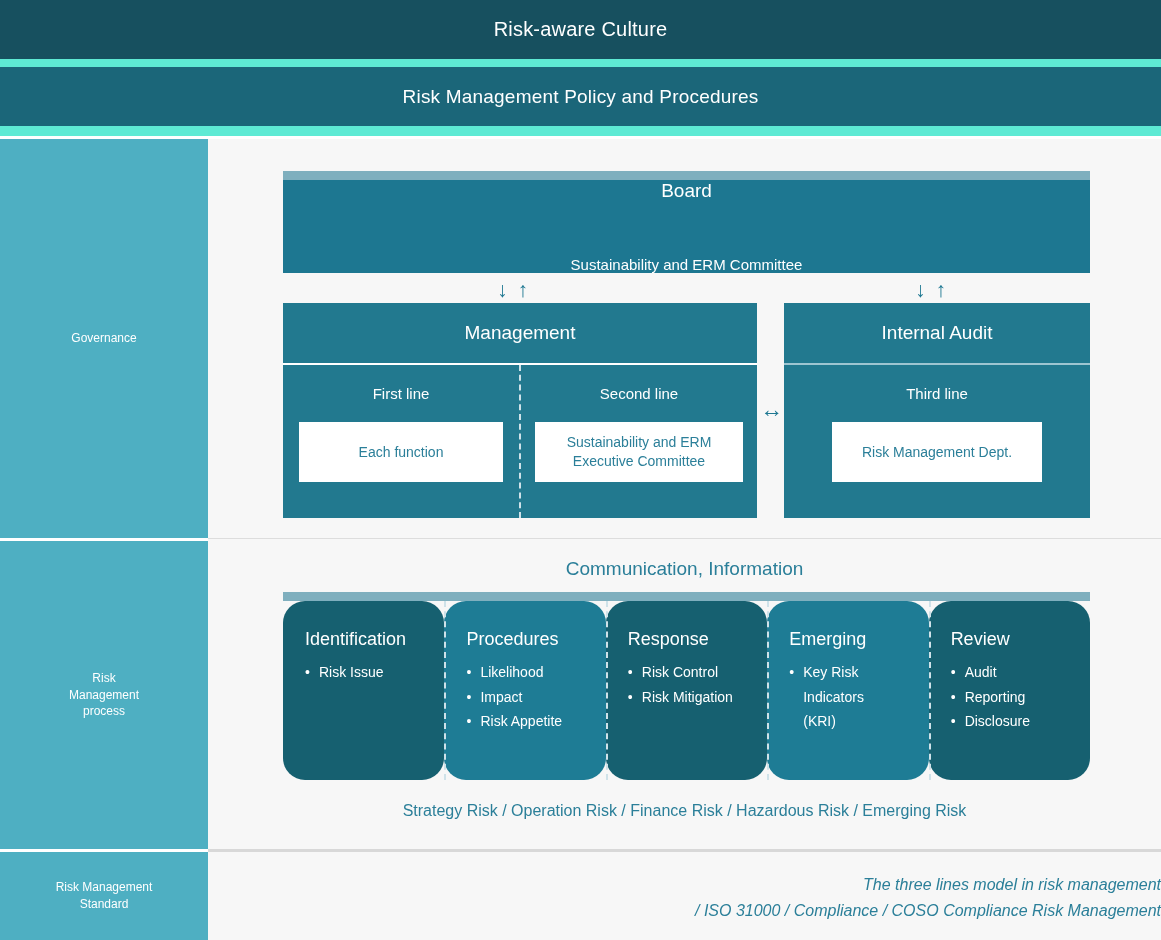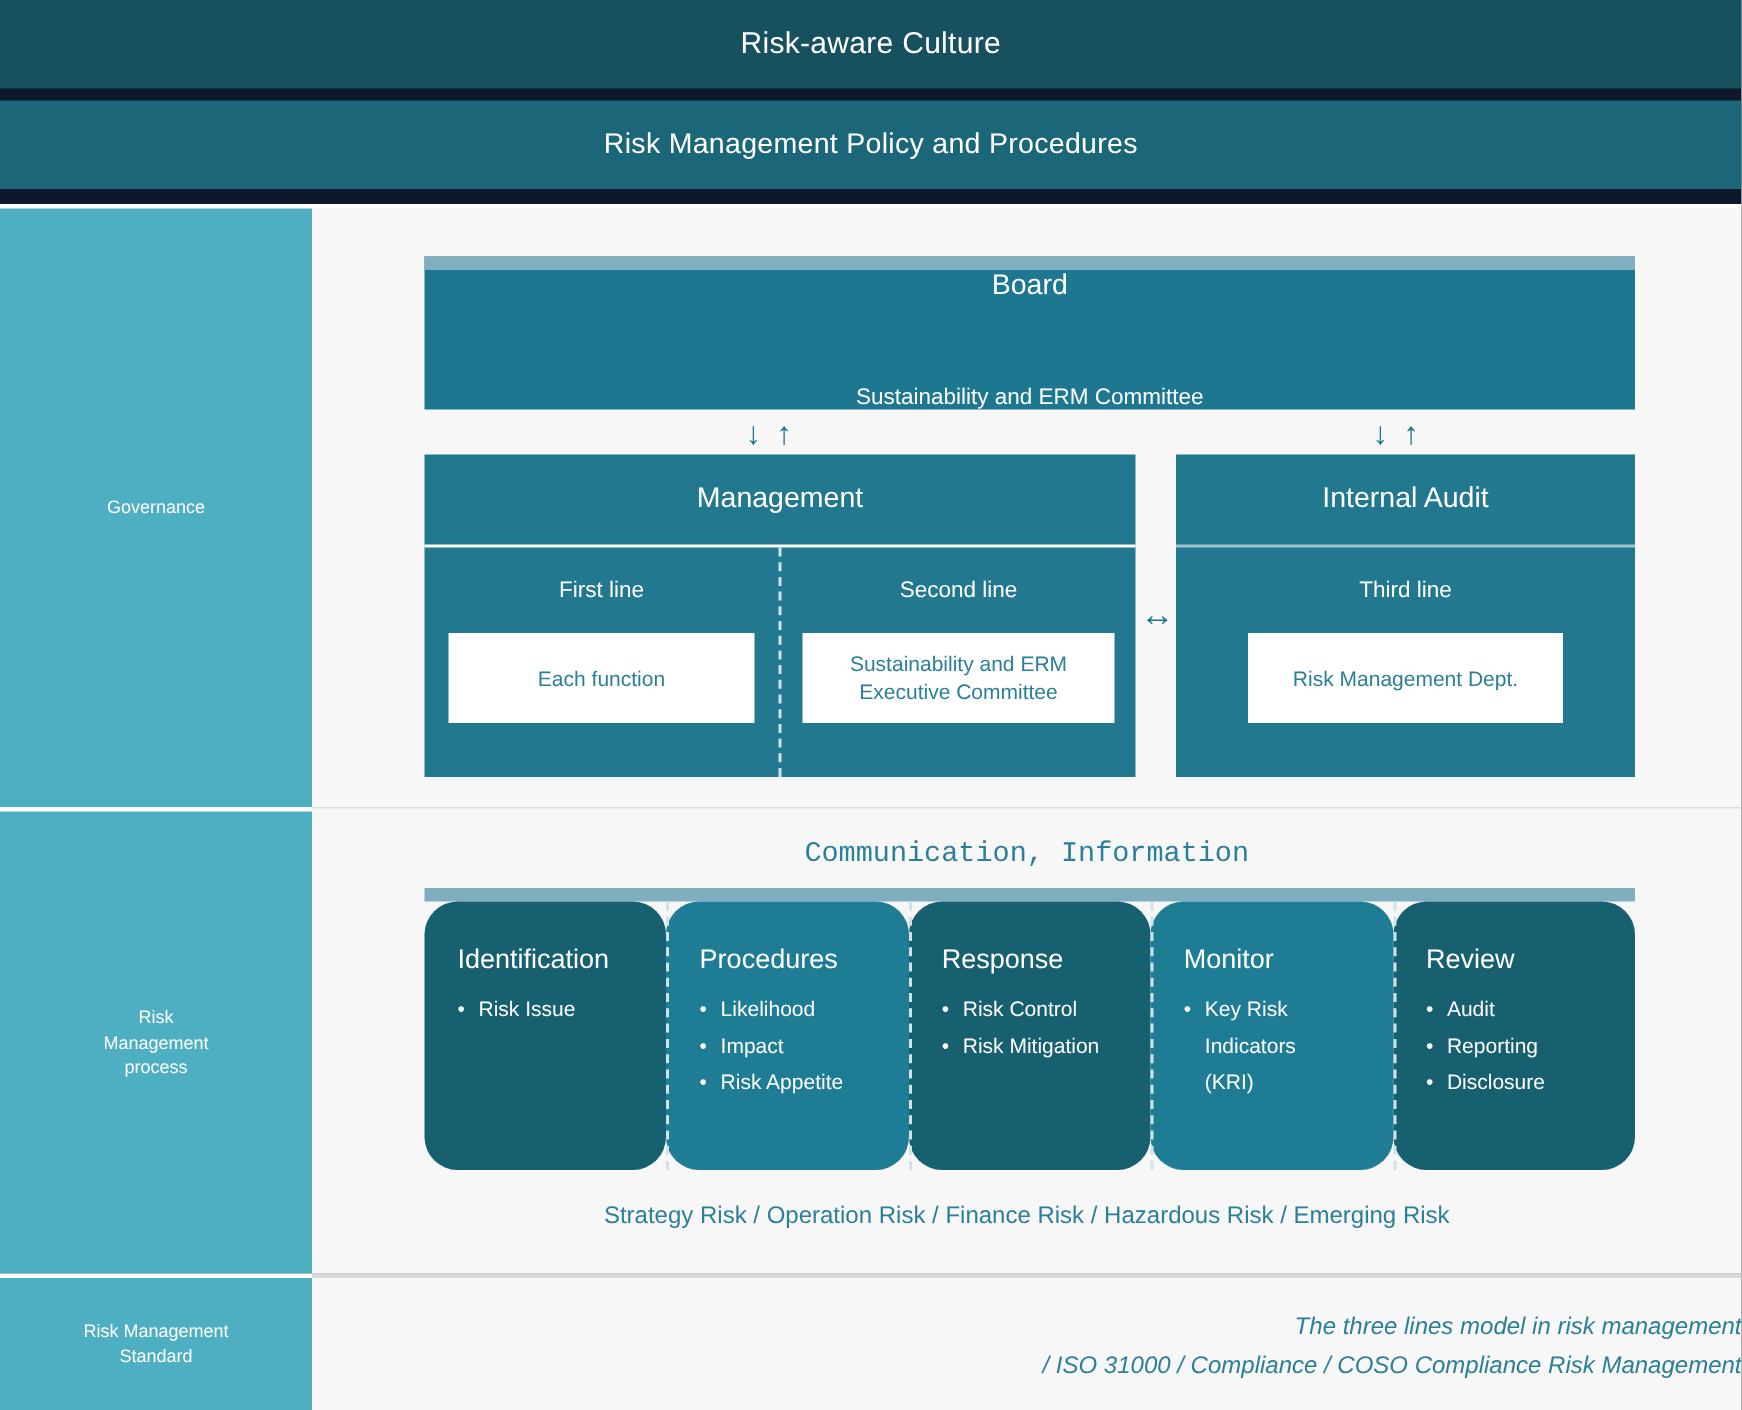--- a/index.html
+++ b/index.html
@@ -2,21 +2,21 @@
 <html><head>
 <meta charset="utf-8">
 <style>
   * { box-sizing: border-box; margin: 0; padding: 0; }
   html, body {
     width: 1161px; height: 940px;
     background: #f7f7f7;
     font-family: "Liberation Sans", sans-serif;
     overflow: hidden;
   }
-  .page { position: relative; width: 1161px; height: 940px; background: #0f172a; }
+  .page { position: relative; width: 1161px; height: 940px; background: #5eead4; }
 
   
   .band {
     position: absolute; left: 0; width: 1161px;
     display: flex; align-items: center; justify-content: center;
     color: #ffffff; letter-spacing: .2px;
   }
   .band-culture { top: 0; height: 59px; background: #17505f; font-size: 20px; }
   .band-policy  { top: 67px; height: 59px; background: #1b6679; font-size: 19px; }
 
@@ -80,21 +80,21 @@
   .lane-card.audit-card { width: 210px; }
 
   .dbl-arrow {
     position: absolute; left: 760px; top: 398px;
     color: #1d7791; font-size: 23px; line-height: 1;
   }
 
   
   .comm {
     position: absolute; left: 208px; top: 558px; width: 953px;
-    text-align: center; color: #2b7f99; font-size: 19px; font-family: Liberation Mono, monospace;
+    text-align: center; color: #2b7f99; font-size: 19px;
   }
   .proc {
     position: absolute; left: 283px; top: 592px; width: 807px; height: 188px;
     display: flex; border-top: 9px solid #7fafbe;
   }
   .proc-col {
     flex: 1; padding: 28px 0 0 22px; color: #ffffff;
     position: relative;
     border-radius: 22px;
   }
@@ -216,21 +216,21 @@
       </ul>
     </div>
     <div class="proc-col dark">
       <div class="proc-title">Response</div>
       <ul class="proc-list">
         <li>Risk Control</li>
         <li>Risk Mitigation</li>
       </ul>
     </div>
     <div class="proc-col light">
-      <div class="proc-title">Monitor</div>
+      <div class="proc-title">Emerging</div>
       <ul class="proc-list">
         <li style="max-width:88px">Key Risk Indicators (KRI)</li>
       </ul>
     </div>
     <div class="proc-col dark">
       <div class="proc-title">Review</div>
       <ul class="proc-list">
         <li>Audit</li>
         <li>Reporting</li>
         <li>Disclosure</li>

